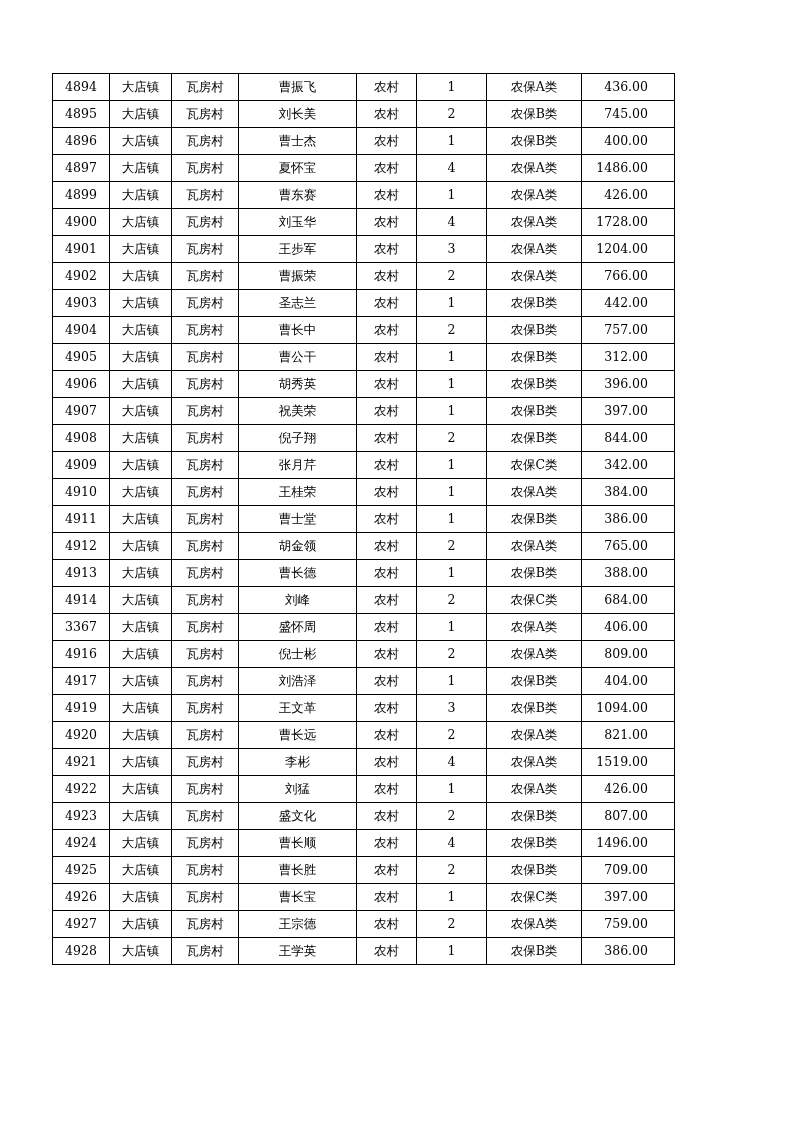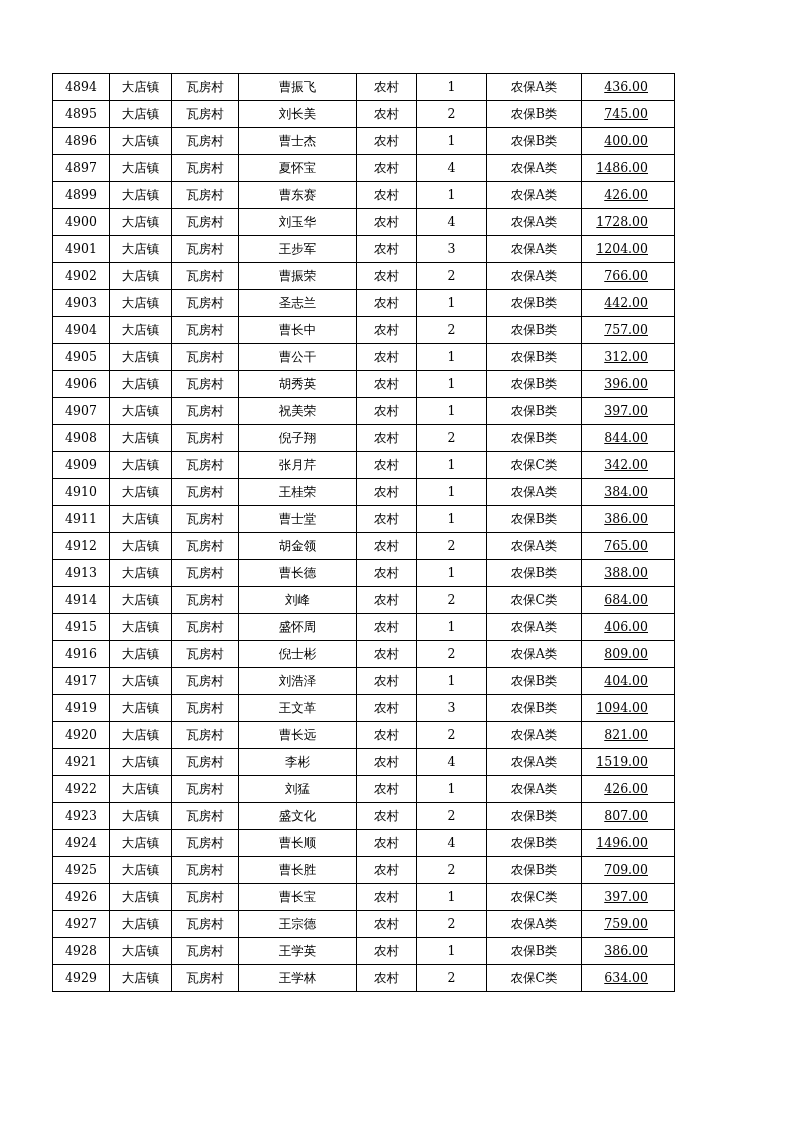--- a/index.html
+++ b/index.html
@@ -25,21 +25,20 @@
     line-height: 26px;
     text-align: center;
     padding: 0;
     overflow: hidden;
     white-space: nowrap;
     font-weight: normal;
   }
   .sheet-table td.cell-amount {
     text-align: right;
     padding-right: 26px;
-    text-decoration: underline;
   }
   col.c-id       { width: 57px;  }
   col.c-town     { width: 62px;  }
   col.c-village  { width: 67px;  }
   col.c-name     { width: 118px; }
   col.c-type     { width: 60px;  }
   col.c-count    { width: 70px;  }
   col.c-category { width: 95px;  }
   col.c-amount   { width: 93px;  }
 </style>
@@ -273,21 +272,21 @@
     <td class="cell-town">大店镇</td>
     <td class="cell-village">瓦房村</td>
     <td class="cell-name">刘峰</td>
     <td class="cell-type">农村</td>
     <td class="cell-count">2</td>
     <td class="cell-category">农保C类</td>
     <td class="cell-amount">684.00</td>
   </tr>
 
   <tr>
-    <td class="cell-id">4915</td>
+    <td class="cell-id">3367</td>
     <td class="cell-town">大店镇</td>
     <td class="cell-village">瓦房村</td>
     <td class="cell-name">盛怀周</td>
     <td class="cell-type">农村</td>
     <td class="cell-count">1</td>
     <td class="cell-category">农保A类</td>
     <td class="cell-amount">406.00</td>
   </tr>
 
   <tr>
@@ -416,24 +415,14 @@
     <td class="cell-id">4928</td>
     <td class="cell-town">大店镇</td>
     <td class="cell-village">瓦房村</td>
     <td class="cell-name">王学英</td>
     <td class="cell-type">农村</td>
     <td class="cell-count">1</td>
     <td class="cell-category">农保B类</td>
     <td class="cell-amount">386.00</td>
   </tr>
 
-  <tr>
-    <td class="cell-id">4929</td>
-    <td class="cell-town">大店镇</td>
-    <td class="cell-village">瓦房村</td>
-    <td class="cell-name">王学林</td>
-    <td class="cell-type">农村</td>
-    <td class="cell-count">2</td>
-    <td class="cell-category">农保C类</td>
-    <td class="cell-amount">634.00</td>
-  </tr>
 </tbody>
 </table>
 
 </body></html>

